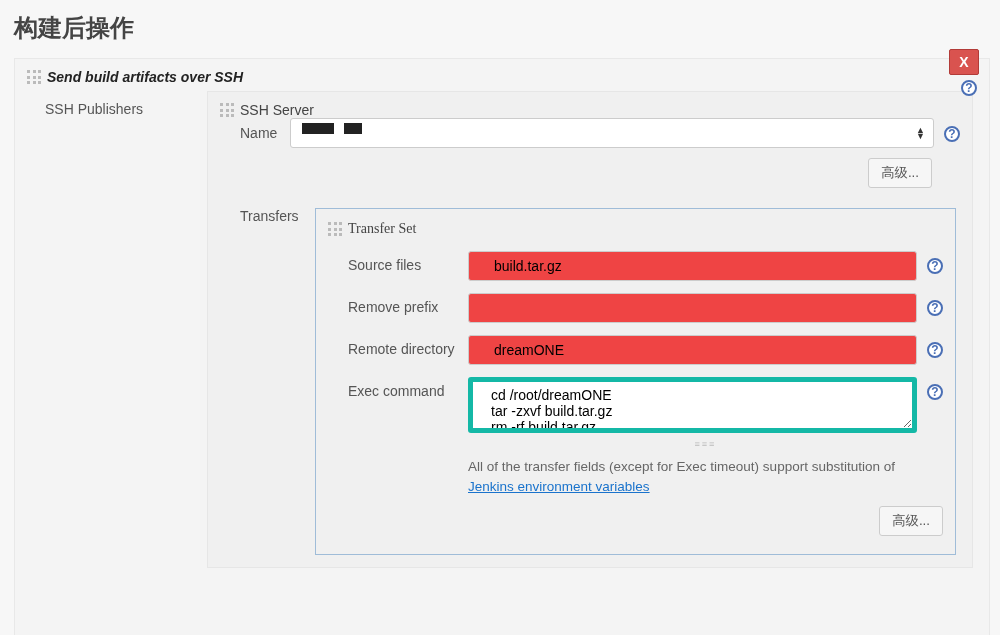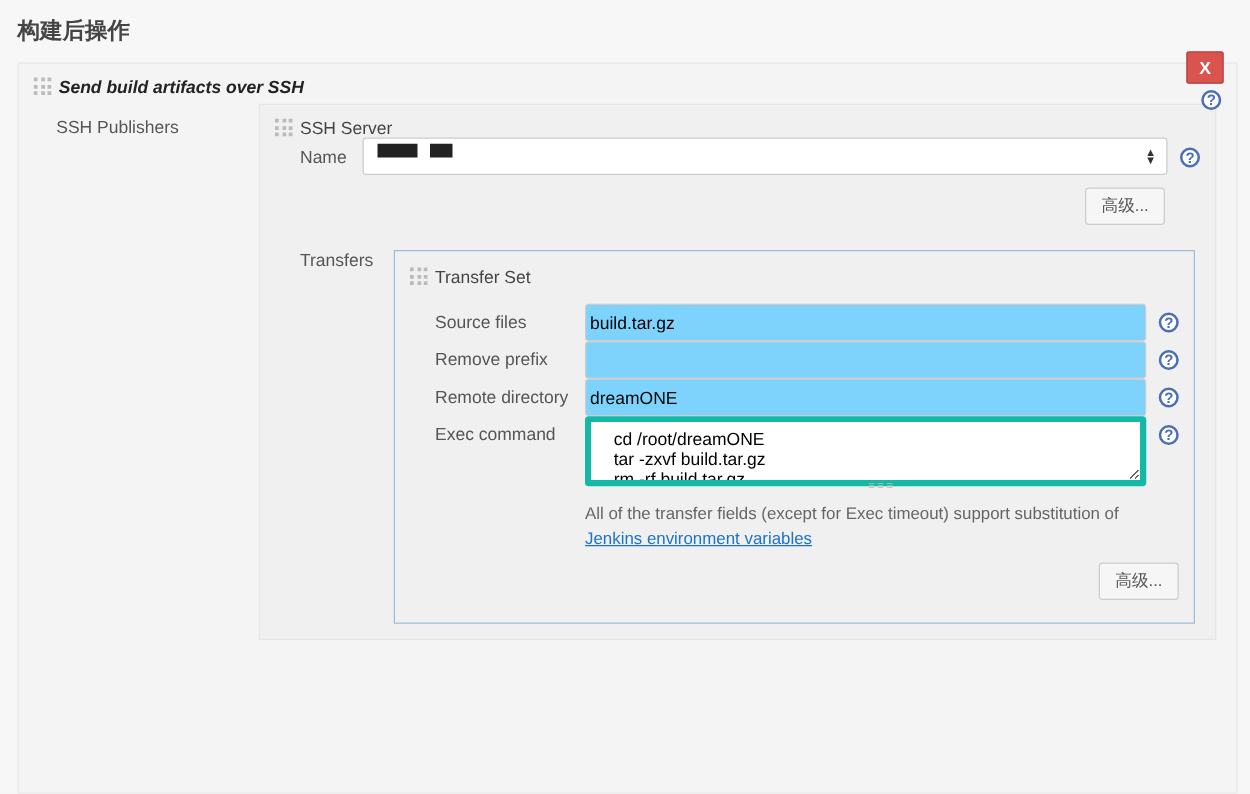--- a/index.html
+++ b/index.html
@@ -10,21 +10,21 @@
     body {
       font-family: "Helvetica Neue", Helvetica, Arial, sans-serif;
       font-size: 14px;
       color: #333;
       background: #f7f7f7;
       width: 1000px;
       height: 635px;
       overflow: hidden;
     }
     .page-title {
-      font-size: 18px;
+      font-size: 24px;
       font-weight: 600;
       color: #444;
       padding: 12px 27px 14px 14px;
       background: #f7f7f7;
     }
     .outer-section {
       margin: 0 10px 0 14px;
       background: #f4f4f4;
       border: 1px solid #e8e8e8;
       position: relative;
@@ -183,40 +183,42 @@
       background: #f0f0f0;
       padding: 12px 12px 12px 12px;
       margin-right: 4px;
     }
     .transfer-set-header {
       display: flex;
       align-items: center;
       font-weight: 500;
       color: #444;
       margin-bottom: 14px;
+      font-family: Liberation Serif, serif;
     }
     .ts-row {
       display: flex;
       align-items: flex-start;
+      margin-bottom: 12px;
       padding-left: 20px;
     }
     .ts-label {
       width: 120px;
       flex-shrink: 0;
       color: #555;
       padding-top: 6px;
     }
     .ts-input {
       flex: 1;
       height: 30px;
       border: 1px solid #ccc;
       border-radius: 3px;
-      padding: 0 3px;
+      padding: 0 25px;
       font-size: 14px;
-      background: #7dd3fc;
+      background: #ef4444;
     }
     .ts-textarea {
       flex: 1;
       height: 56px;
       border: 5px solid #14b8a6;
       border-radius: 3px;
       padding: 5px 18px;
       font-size: 14px;
       font-family: inherit;
       background: #fff;

